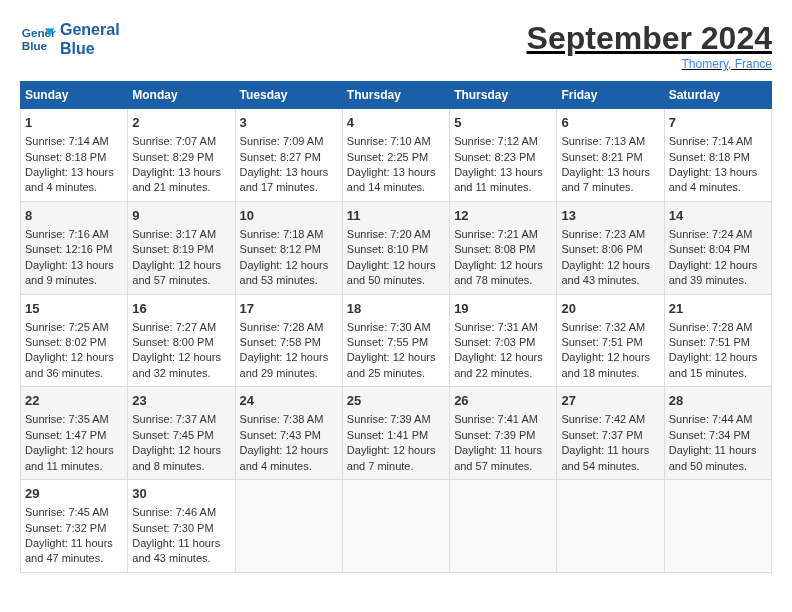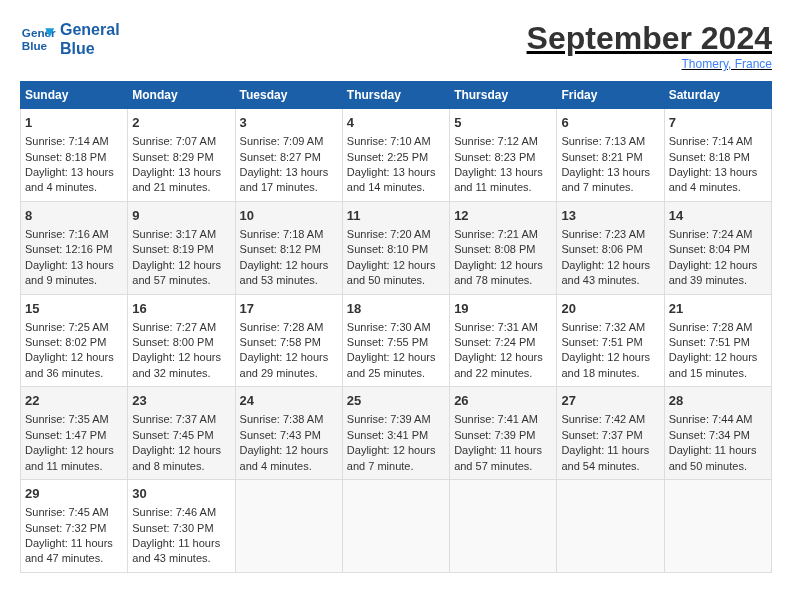--- a/index.html
+++ b/index.html
@@ -125,29 +125,29 @@
         <td><span class="day-num">11</span><span>Sunrise: 7:20 AM</span><br><span>Sunset: 8:10 PM</span><br><span>Daylight: 12 hours</span><br><span>and 50 minutes.</span></td>
         <td><span class="day-num">12</span><span>Sunrise: 7:21 AM</span><br><span>Sunset: 8:08 PM</span><br><span>Daylight: 12 hours</span><br><span>and 78 minutes.</span></td>
         <td><span class="day-num">13</span><span>Sunrise: 7:23 AM</span><br><span>Sunset: 8:06 PM</span><br><span>Daylight: 12 hours</span><br><span>and 43 minutes.</span></td>
         <td><span class="day-num">14</span><span>Sunrise: 7:24 AM</span><br><span>Sunset: 8:04 PM</span><br><span>Daylight: 12 hours</span><br><span>and 39 minutes.</span></td>
       </tr>
       <tr>
         <td><span class="day-num">15</span><span>Sunrise: 7:25 AM</span><br><span>Sunset: 8:02 PM</span><br><span>Daylight: 12 hours</span><br><span>and 36 minutes.</span></td>
         <td><span class="day-num">16</span><span>Sunrise: 7:27 AM</span><br><span>Sunset: 8:00 PM</span><br><span>Daylight: 12 hours</span><br><span>and 32 minutes.</span></td>
         <td><span class="day-num">17</span><span>Sunrise: 7:28 AM</span><br><span>Sunset: 7:58 PM</span><br><span>Daylight: 12 hours</span><br><span>and 29 minutes.</span></td>
         <td><span class="day-num">18</span><span>Sunrise: 7:30 AM</span><br><span>Sunset: 7:55 PM</span><br><span>Daylight: 12 hours</span><br><span>and 25 minutes.</span></td>
-        <td><span class="day-num">19</span><span>Sunrise: 7:31 AM</span><br><span>Sunset: 7:24 PM</span><br><span>Daylight: 12 hours</span><br><span>and 22 minutes.</span></td>
+        <td><span class="day-num">19</span><span>Sunrise: 7:31 AM</span><br><span>Sunset: 7:03 PM</span><br><span>Daylight: 12 hours</span><br><span>and 22 minutes.</span></td>
         <td><span class="day-num">20</span><span>Sunrise: 7:32 AM</span><br><span>Sunset: 7:51 PM</span><br><span>Daylight: 12 hours</span><br><span>and 18 minutes.</span></td>
         <td><span class="day-num">21</span><span>Sunrise: 7:28 AM</span><br><span>Sunset: 7:51 PM</span><br><span>Daylight: 12 hours</span><br><span>and 15 minutes.</span></td>
       </tr>
       <tr>
         <td><span class="day-num">22</span><span>Sunrise: 7:35 AM</span><br><span>Sunset: 1:47 PM</span><br><span>Daylight: 12 hours</span><br><span>and 11 minutes.</span></td>
         <td><span class="day-num">23</span><span>Sunrise: 7:37 AM</span><br><span>Sunset: 7:45 PM</span><br><span>Daylight: 12 hours</span><br><span>and 8 minutes.</span></td>
         <td><span class="day-num">24</span><span>Sunrise: 7:38 AM</span><br><span>Sunset: 7:43 PM</span><br><span>Daylight: 12 hours</span><br><span>and 4 minutes.</span></td>
-        <td><span class="day-num">25</span><span>Sunrise: 7:39 AM</span><br><span>Sunset: 3:41 PM</span><br><span>Daylight: 12 hours</span><br><span>and 7 minute.</span></td>
+        <td><span class="day-num">25</span><span>Sunrise: 7:39 AM</span><br><span>Sunset: 1:41 PM</span><br><span>Daylight: 12 hours</span><br><span>and 7 minute.</span></td>
         <td><span class="day-num">26</span><span>Sunrise: 7:41 AM</span><br><span>Sunset: 7:39 PM</span><br><span>Daylight: 11 hours</span><br><span>and 57 minutes.</span></td>
         <td><span class="day-num">27</span><span>Sunrise: 7:42 AM</span><br><span>Sunset: 7:37 PM</span><br><span>Daylight: 11 hours</span><br><span>and 54 minutes.</span></td>
         <td><span class="day-num">28</span><span>Sunrise: 7:44 AM</span><br><span>Sunset: 7:34 PM</span><br><span>Daylight: 11 hours</span><br><span>and 50 minutes.</span></td>
       </tr>
       <tr>
         <td><span class="day-num">29</span><span>Sunrise: 7:45 AM</span><br><span>Sunset: 7:32 PM</span><br><span>Daylight: 11 hours</span><br><span>and 47 minutes.</span></td>
         <td><span class="day-num">30</span><span>Sunrise: 7:46 AM</span><br><span>Sunset: 7:30 PM</span><br><span>Daylight: 11 hours</span><br><span>and 43 minutes.</span></td>
         <td class="empty"></td>
         <td class="empty"></td>
         <td class="empty"></td>

